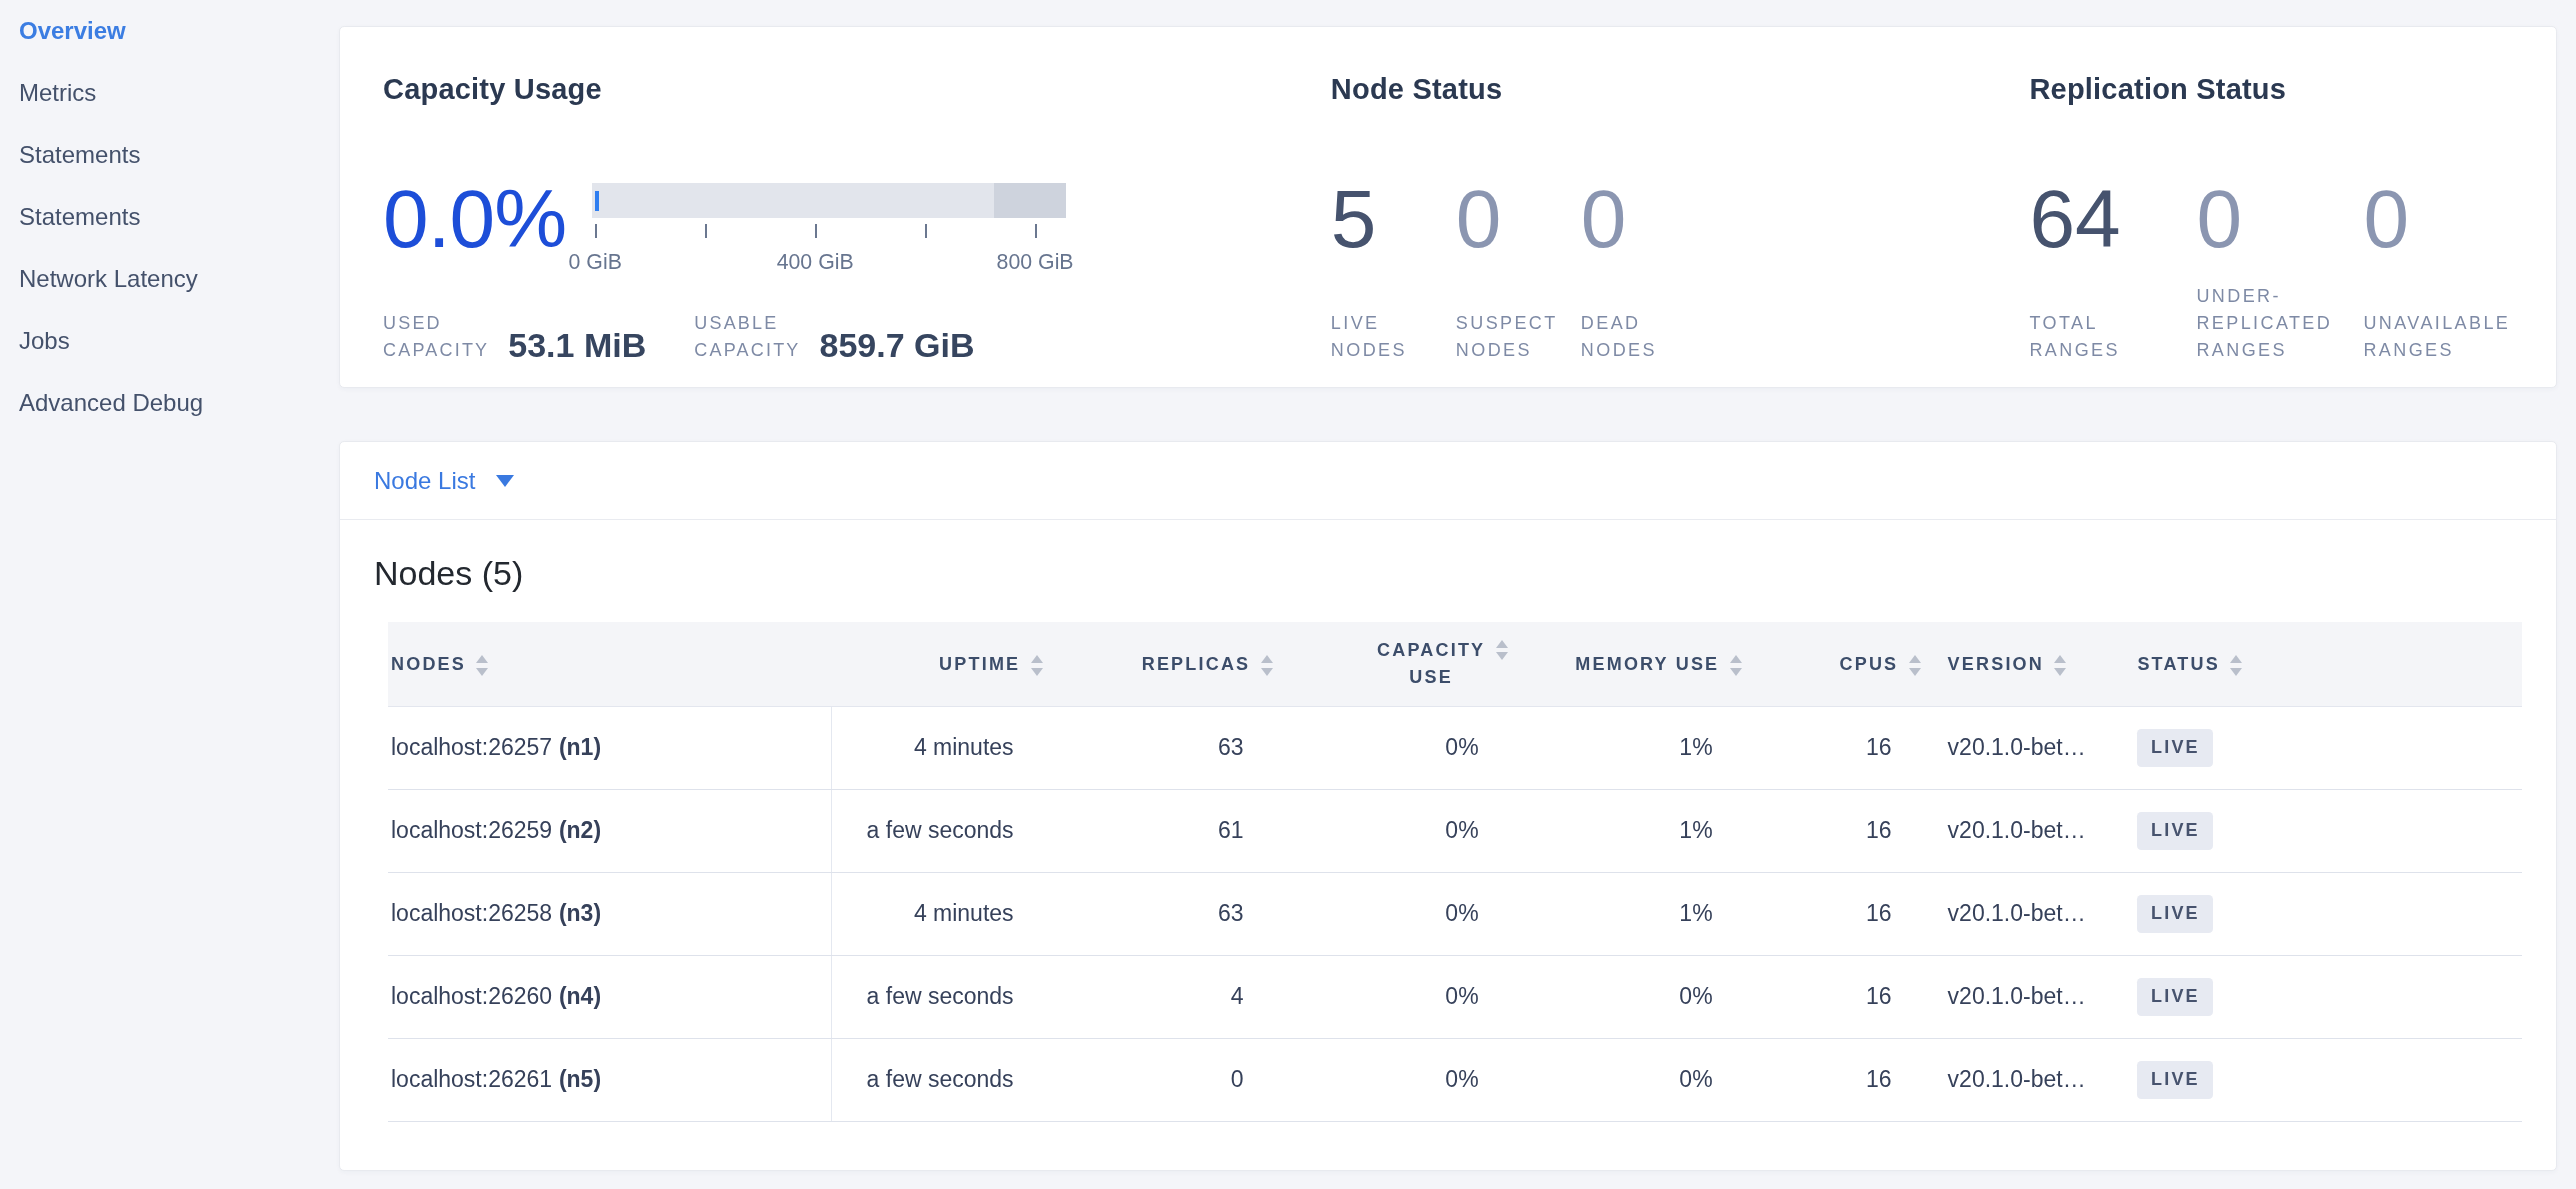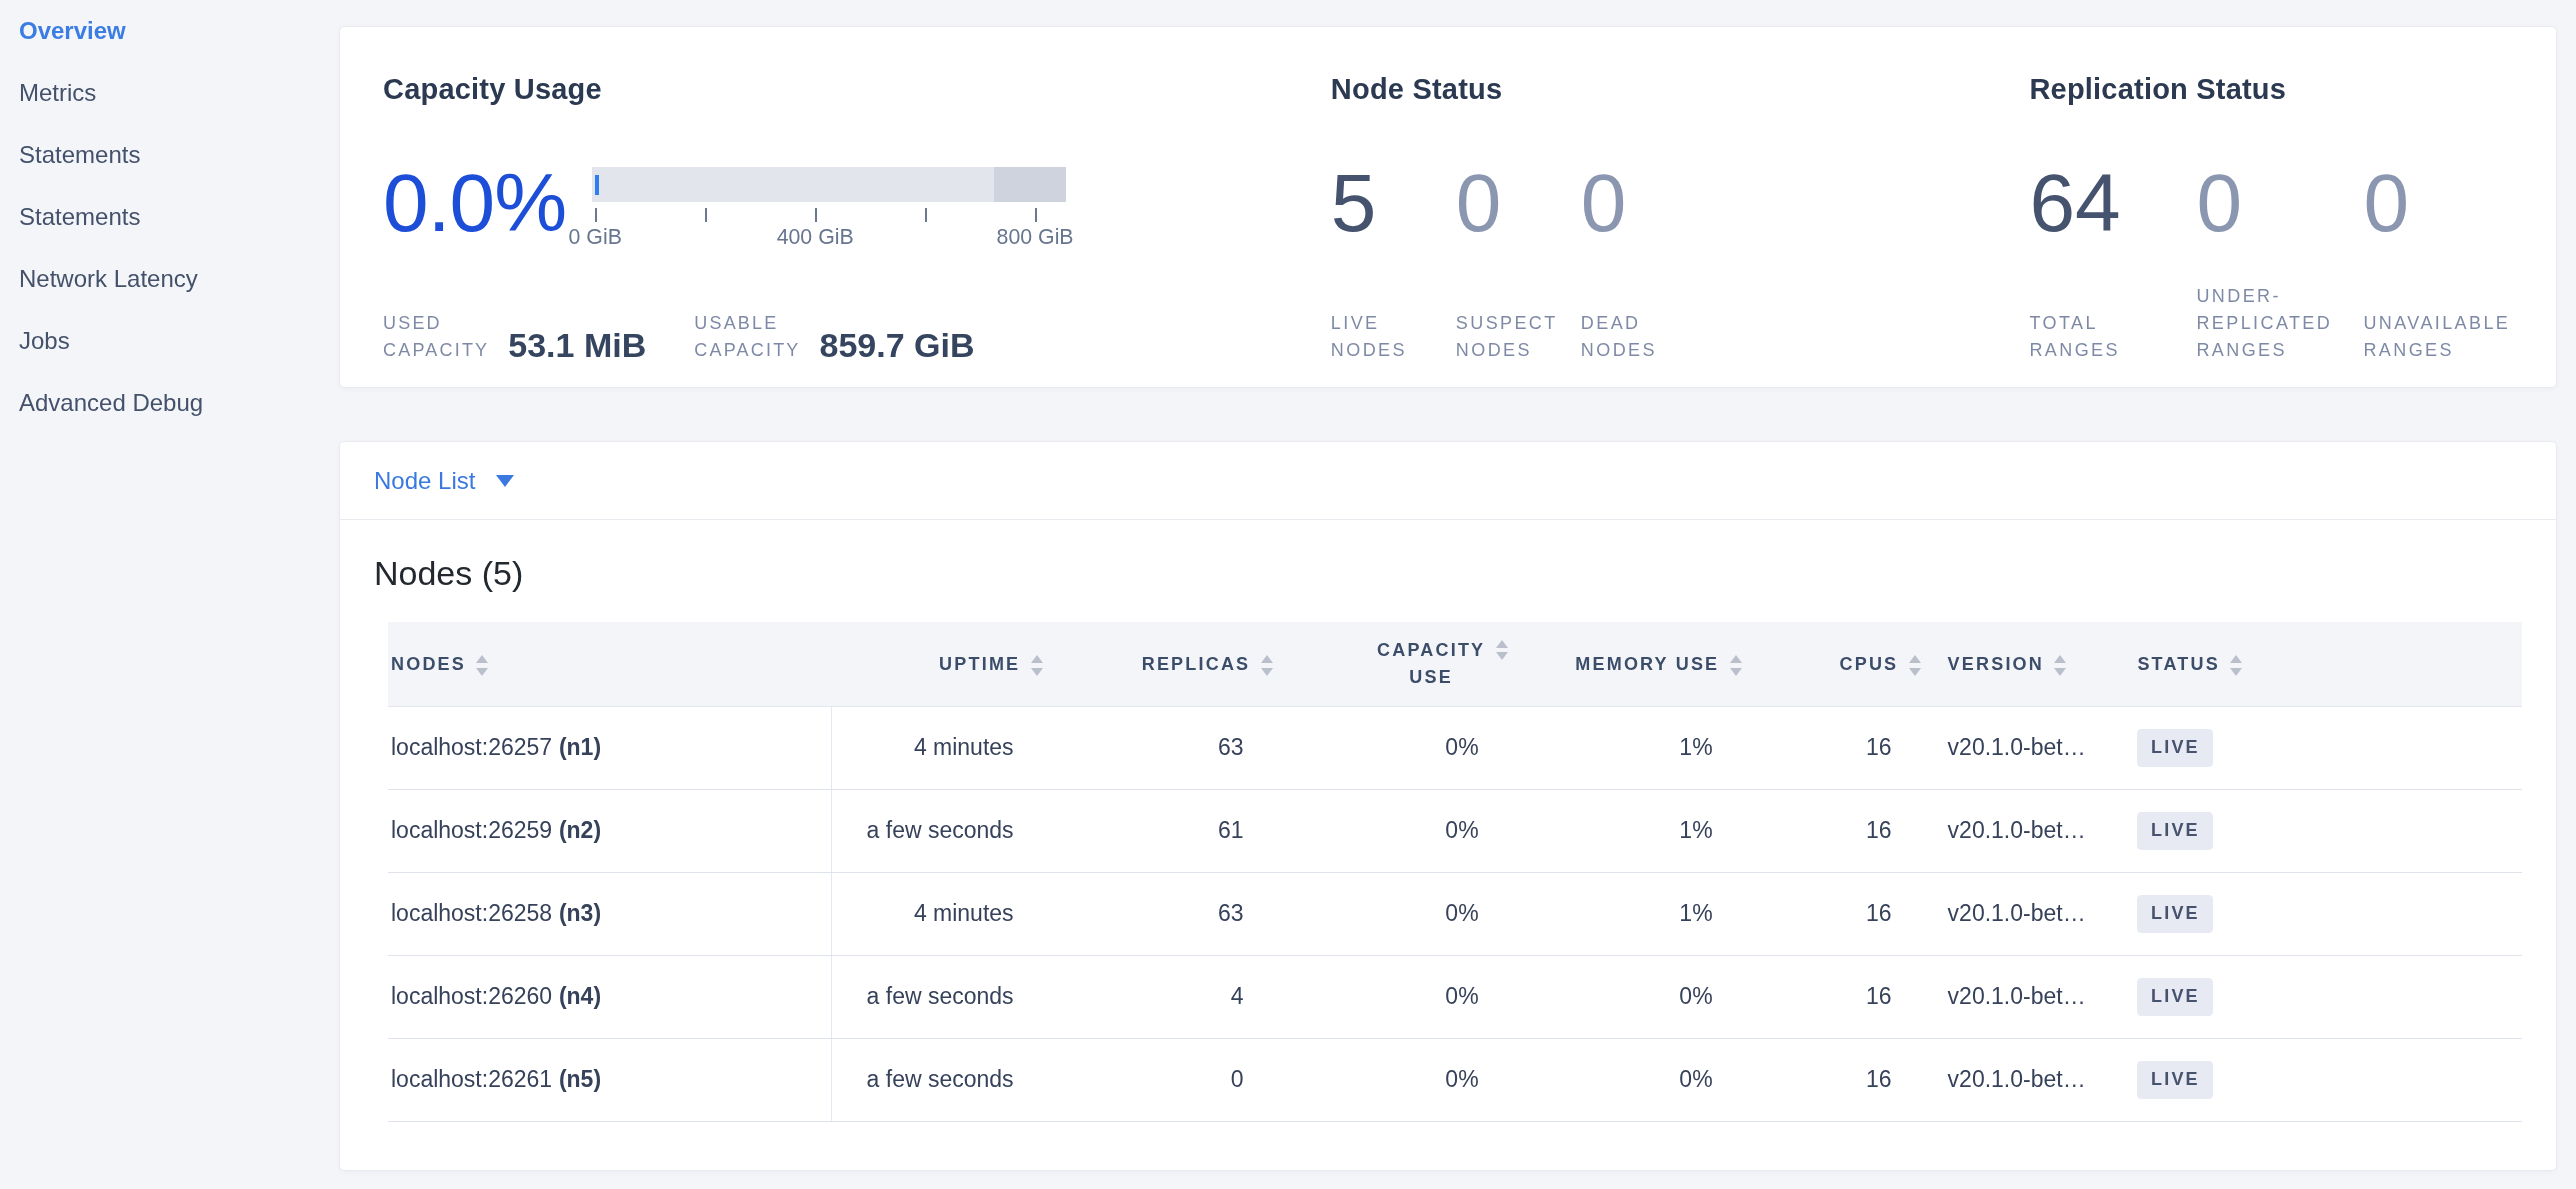--- a/index.html
+++ b/index.html
@@ -10,36 +10,36 @@
   .side-item { height:62px; display:flex; align-items:center; padding-left:19px;
                font-size:24px; color:#44516b; cursor:pointer; }
   .side-item.active { color:#3b7de2; font-weight:700; }
 
   
   .main { position:absolute; left:339px; top:0; width:2218px; }
   .card { background:#fff; border:1.7px solid #e8eaef; border-radius:5.1px; box-shadow:0 1.7px 4.3px rgba(40,50,80,.03); }
 
   
   .summary-card { margin-top:26.4px; height:362px; display:flex; padding:46px 43px 23px 43px; }
-  .summary-section { display:flex; flex-direction:column; }
+  .summary-section { display:flex; flex-direction:column;gap:16px; }
   .sec-capacity { flex:0 0 44.5%; }
   .sec-nodes    { flex:0 0 32.8%; }
   .sec-repl     { flex:0 0 22.7%; }
   .sec-title { font-size:29px; font-weight:600; color:#2b3951; letter-spacing:0.2px; }
 
   .cap-body { display:flex; flex-direction:column; flex:1; }
   .cap-row { display:flex; align-items:flex-start; margin-top:56px; }
   .cap-percent { font-size:82px; line-height:1; font-weight:500; color:#1d4ed8; letter-spacing:-0.9px; }
   .gauge { width:474px; margin-left:25.6px; margin-top:5.1px; }
   .gauge-bar { position:relative; height:35px; background:#e2e5ec; }
   .bar-dark { position:absolute; right:0; top:0; bottom:0; background:#ced3dd; }
   .bar-used { position:absolute; left:2.6px; top:22%; height:56%; width:4.3px; background:#2f7ef0; }
   .gauge-axis { position:relative; height:61px; }
   .g-tick { position:absolute; top:6px; width:1.7px; height:13.6px; background:#6b7890; }
-  .g-label { position:absolute; top:23px; transform:translateX(-50%); font-size:21.3px; color:#67758f; white-space:nowrap; }
+  .g-label { position:absolute; top:32px; transform:translateX(-50%); font-size:21.3px; color:#67758f; white-space:nowrap; }
 
   .cap-metrics { display:flex; align-items:flex-end; margin-top:auto; }
   .metric { display:flex; align-items:flex-end; }
   .metric-label { white-space:pre-line; font-size:18px; line-height:1.5; letter-spacing:2.2px;
                   color:#7e8aa5; margin-right:19px; }
   .metric-value { font-size:34px; font-weight:700; color:#36455f; margin-right:48px; line-height:1.1; }
 
   .stat-cols { display:flex; flex:1; }
   .stat-col { display:flex; flex-direction:column; }
   .sec-nodes .stat-col { min-width:125px; }

